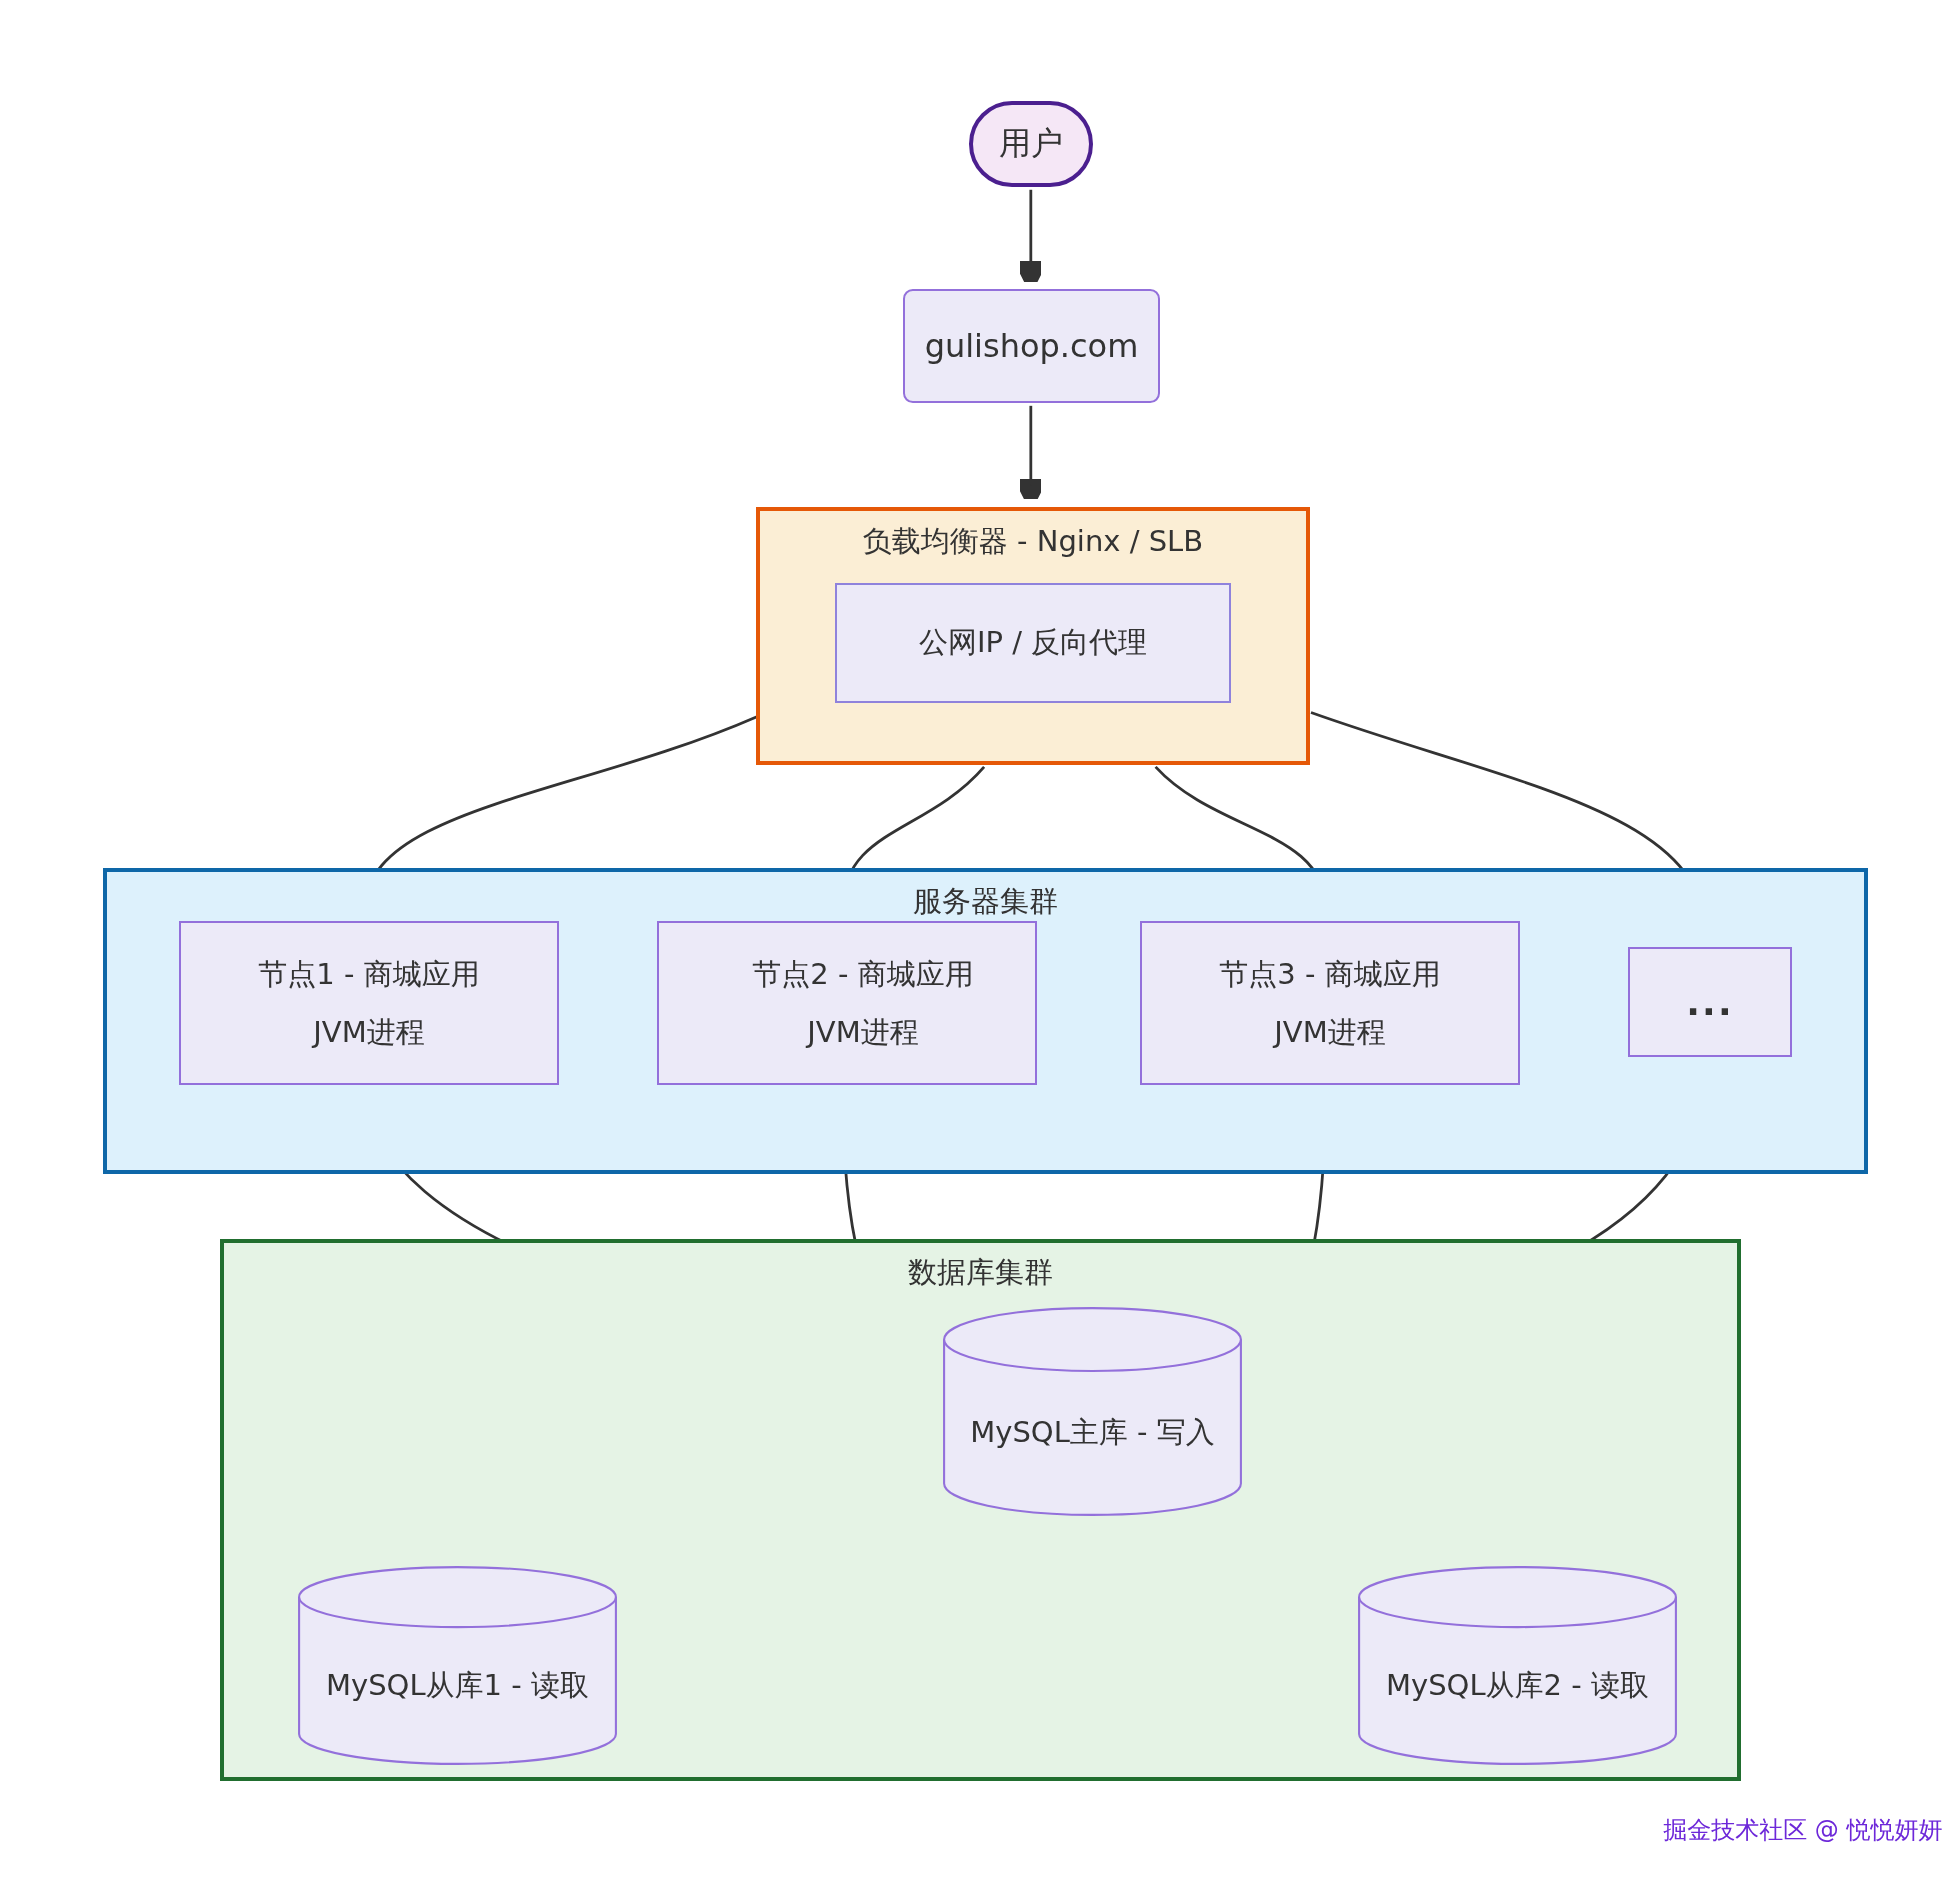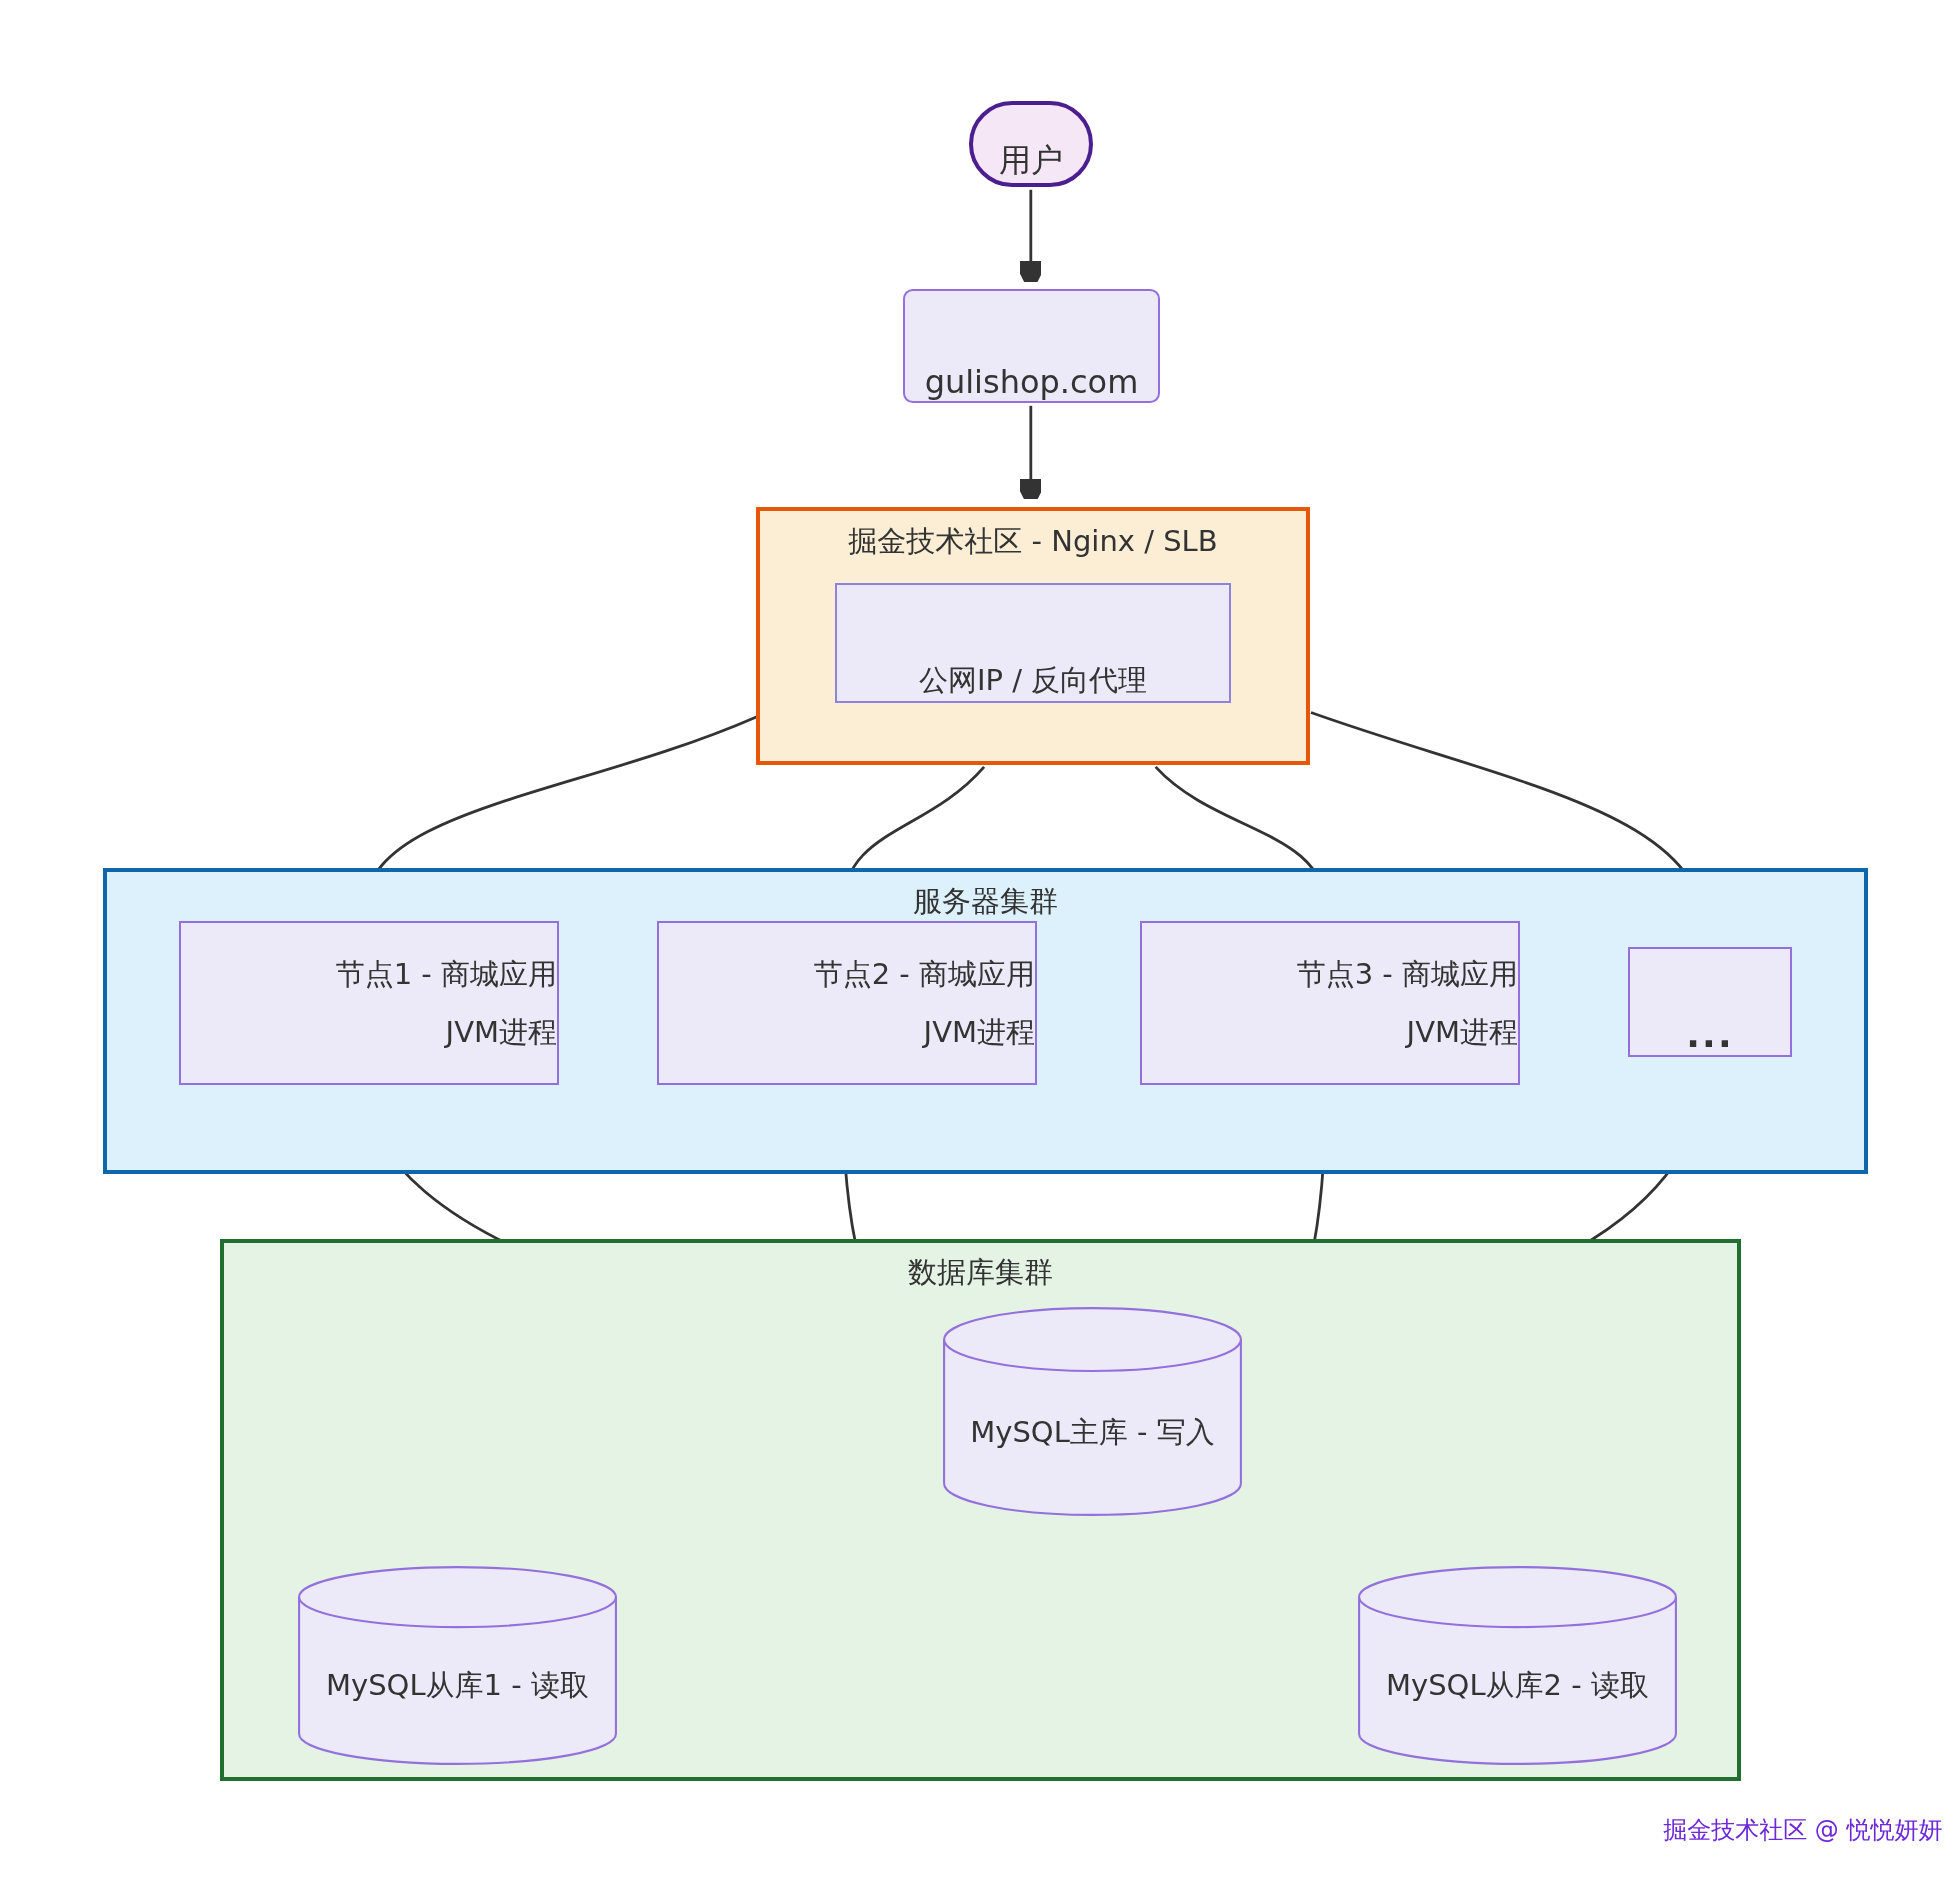--- a/index.html
+++ b/index.html
@@ -8,21 +8,21 @@
     position:relative;
     width:1955px;height:1885px;
     background:#ffffff;
     font-family:"DejaVu Sans","Liberation Sans",sans-serif;
     color:#333333;
     overflow:hidden;
   }
   .edges{position:absolute;left:0;top:0;width:1955px;height:1885px;pointer-events:none;}
   .edges path{stroke:#333333;stroke-width:4;fill:none;}
 
-  .label-center{display:flex;align-items:flex-end;justify-content:center;text-align:center;}
+  .label-center{display:flex;align-items:center;justify-content:center;text-align:center;}
 
   
   .user-node{
     position:absolute;left:969px;top:101px;width:124px;height:86px;
     background:#F5E7F6;border:4.2px solid #4B1F8F;border-radius:43px;
     font-size:32px;
   }
 
   
   .domain-node{
@@ -121,21 +121,21 @@
 
   <div class="user-node label-center">
     <span>用户</span>
   </div>
 
   <div class="domain-node label-center">
     <span>gulishop.com</span>
   </div>
 
   <div class="lb-box">
-    <div class="lb-title">掘金技术社区 - Nginx / SLB</div>
+    <div class="lb-title">负载均衡器 - Nginx / SLB</div>
     <div class="proxy-node label-center">
       <span>公网IP / 反向代理</span>
     </div>
   </div>
 
   <div class="cluster-box">
     <div class="cluster-title">服务器集群</div>
 
     <div class="app-node label-center" style="left:72px;">
       <span class="l1">节点1 - 商城应用</span>

